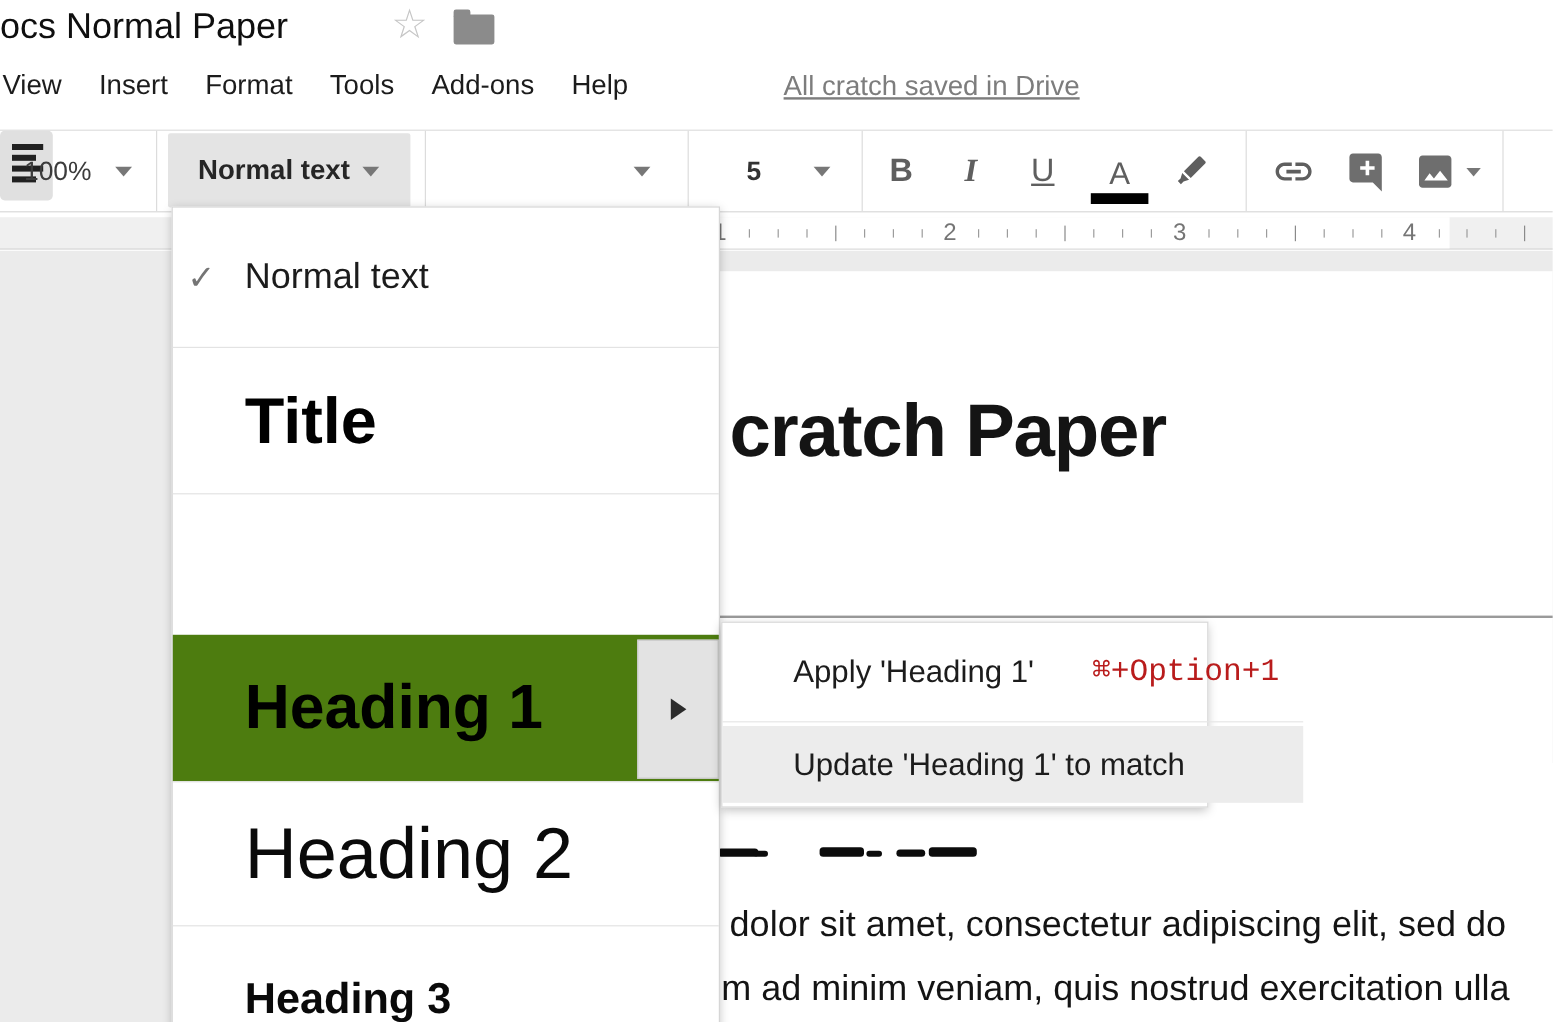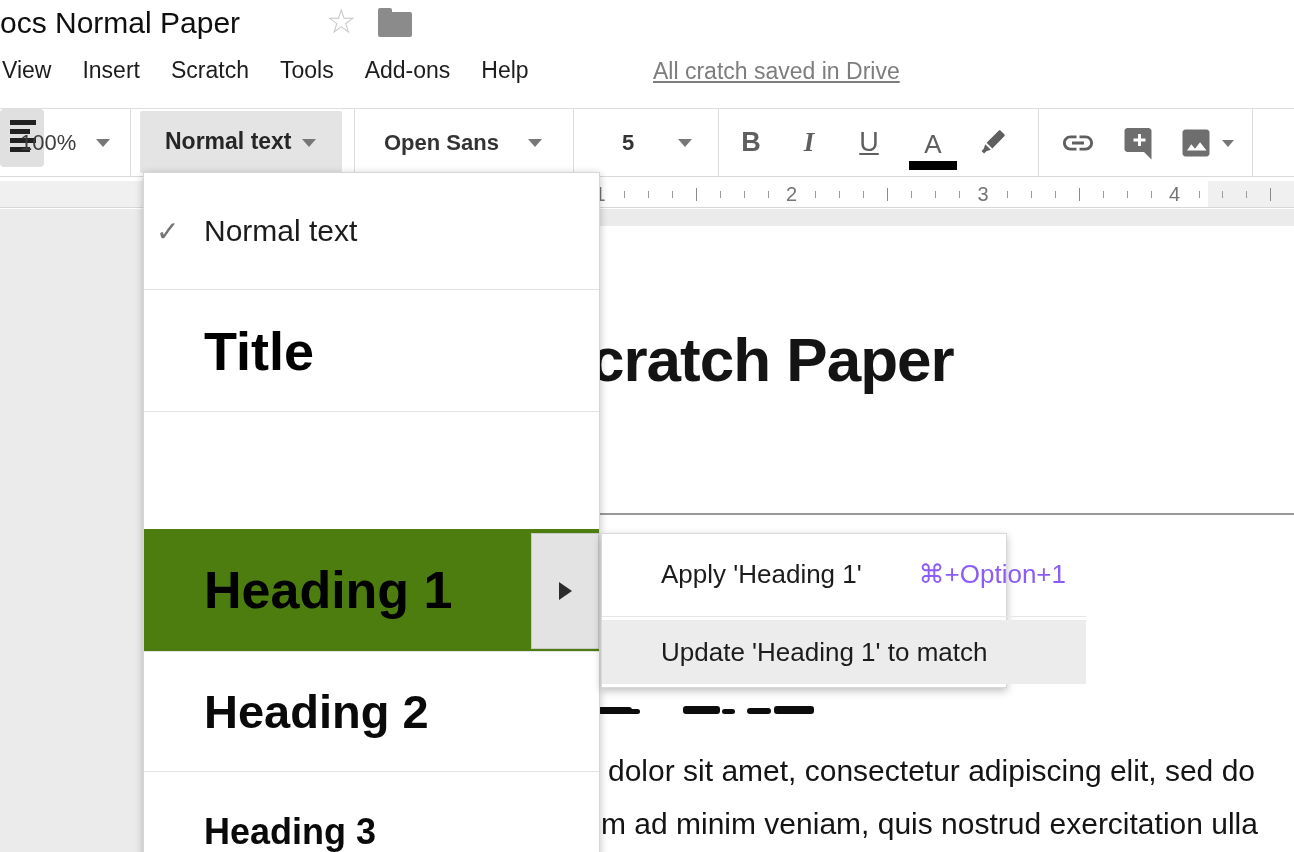--- a/index.html
+++ b/index.html
@@ -48,21 +48,21 @@
   #ruler { left:0; top:181px; width:1294px; height:27px; background:#f0f0f0; border-bottom:1px solid #d8d8d8; }
   #ruler-white { position:absolute; left:420px; top:0; width:788px; height:26px; background:#fff; }
   .tick { position:absolute; width:1px; background:#9c9c9c; }
   .tick.minor { top:10px; height:7px; }
   .tick.major { top:7px; height:13px; background:#8a8a8a; }
   .rnum { position:absolute; top:2px; font-size:20px; color:#757575; transform:translateX(-50%); }
 
   
   #canvas { left:0; top:209px; width:1294px; height:643px; background:#ebebeb; }
   #page { position:absolute; left:225px; top:17px; width:1069px; height:626px; background:#fff; }
-  #page-title { position:absolute; left:365px; top:98px; font-size:62px; font-weight:700; color:#141414; letter-spacing:-1px; white-space:nowrap; }
+  #page-title { position:absolute; left:383px; top:98px; font-size:62px; font-weight:700; color:#141414; letter-spacing:-1px; white-space:nowrap; }
   #title-rule { position:absolute; left:195px; top:287px; width:874px; height:2px; background:#9a9a9a; }
   .stub { position:absolute; background:#0c0c0c; border-radius:3px; }
   .s1 { left:373px; top:481px; width:34px; height:7px; }
   .s2 { left:403px; top:483px; width:12px; height:5px; }
   .s3 { left:458px; top:480px; width:37px; height:8px; }
   .s4 { left:497px; top:483px; width:13px; height:5px; }
   .s5 { left:522px; top:482px; width:24px; height:6px; }
   .s6 { left:549px; top:480px; width:40px; height:8px; }
   .bodyline { position:absolute; font-size:30px; color:#141414; white-space:nowrap; }
   #bl1 { left:383px; top:528px; }
@@ -71,65 +71,62 @@
   
   #style-menu { left:143px; top:172px; width:457px; height:700px; background:#fff; border:1px solid #d6d6d6; box-shadow:0 2px 8px rgba(0,0,0,.25); z-index:10; }
   .sm-div { position:absolute; left:0; width:455px; height:1px; background:#e3e3e3; }
   .sm-row { position:absolute; left:0; width:455px; display:flex; align-items:center; cursor:default; }
   .sm-check { position:absolute; left:12px; font-size:28px; color:#757575; }
   .sm-label { margin-left:60px; white-space:nowrap; }
   #row-normal { top:0; height:116px; font-size:30px; color:#1c1c1c; }
   #row-title { top:117px; height:121px; font-size:54px; font-weight:700; color:#000; }
   #row-subtitle { top:239px; height:117px; font-size:33px; color:#767676; }
   #row-h1 { top:356px; height:122px; font-size:52px; font-weight:700; color:#000; background:#4d7c0f; }
-  #row-h2 { top:479px; height:119px; font-size:47px; font-weight:700; color:#0a0a0a; }
+  #row-h2 { top:479px; height:119px; font-size:60px; font-weight:400; color:#0a0a0a; }
   #row-h3 { top:599px; height:119px; font-size:36px; font-weight:700; color:#0a0a0a; }
   #h1-arrow-btn { position:absolute; left:387px; top:360px; width:68px; height:116px; background:#e3e3e3; border:1px solid #c8c8c8; display:flex; align-items:center; justify-content:center; }
   #h1-arrow-btn .tri { width:0; height:0; border-top:9px solid transparent; border-bottom:9px solid transparent; border-left:13px solid #2b2b2b; }
 
   
-  #submenu { left:601px; top:533px; width:406px; height:155px; background:#fff; border:1px solid #d8d8d8; box-shadow:0 3px 8px rgba(0,0,0,.25); z-index:11; }
+  #submenu { left:601px; top:518px; width:406px; height:155px; background:#fff; border:1px solid #d8d8d8; box-shadow:0 3px 8px rgba(0,0,0,.25); z-index:11; }
   .sub-row { position:absolute; left:0; width:484px; display:flex; align-items:center; font-size:26px; color:#1c1c1c; cursor:default; }
   #sub-apply { top:0; height:81px; }
   #sub-update { top:86px; height:64px; background:#ececec; }
   .sub-label { margin-left:59px; white-space:nowrap; }
-  .sub-shortcut { position:absolute; right:20px; color:#8b5cf6; }
+  .sub-shortcut { position:absolute; right:20px; color:#b91c1c;font-family:Liberation Mono, monospace; }
   #sub-div { position:absolute; top:82px; left:0; width:484px; height:1px; background:#e6e6e6; }
 </style>
 </head>
 <body>
 
 <div class="abs" id="doc-title">ocs Normal Paper</div>
 <div class="abs" id="star">☆</div>
 <div class="abs" id="folder"></div>
 
 <div class="abs" id="menubar">
   <span class="mi">View</span>
   <span class="mi">Insert</span>
-  <span class="mi">Scratch</span>
+  <span class="mi">Format</span>
   <span class="mi">Tools</span>
   <span class="mi">Add-ons</span>
   <span class="mi">Help</span>
 </div>
 <div class="abs" id="save-status">All cratch saved in Drive</div>
 
 <div class="abs" id="toolbar">
   <div class="tb-txt" style="left:20px">100%</div>
   <div class="caret" style="left:96px"></div>
   <div class="tsep" style="left:130px"></div>
 
   <div id="styles-btn">
     <span class="lbl">Normal text</span>
     <div class="caret" style="left:162px;top:28px"></div>
   </div>
   <div class="tsep" style="left:354px"></div>
 
-  <div class="tb-txt" id="font-btn" style="left:384px">
-    <span class="lbl">Open Sans</span>
-  </div>
   <div class="caret" style="left:528px"></div>
   <div class="tsep" style="left:573px"></div>
 
   <div class="tb-txt" id="size-btn" style="left:622px">
     <span class="lbl">5</span>
   </div>
   <div class="caret" style="left:678px"></div>
   <div class="tsep" style="left:718px"></div>
 
   <div class="ticon" id="btn-bold">B</div>

